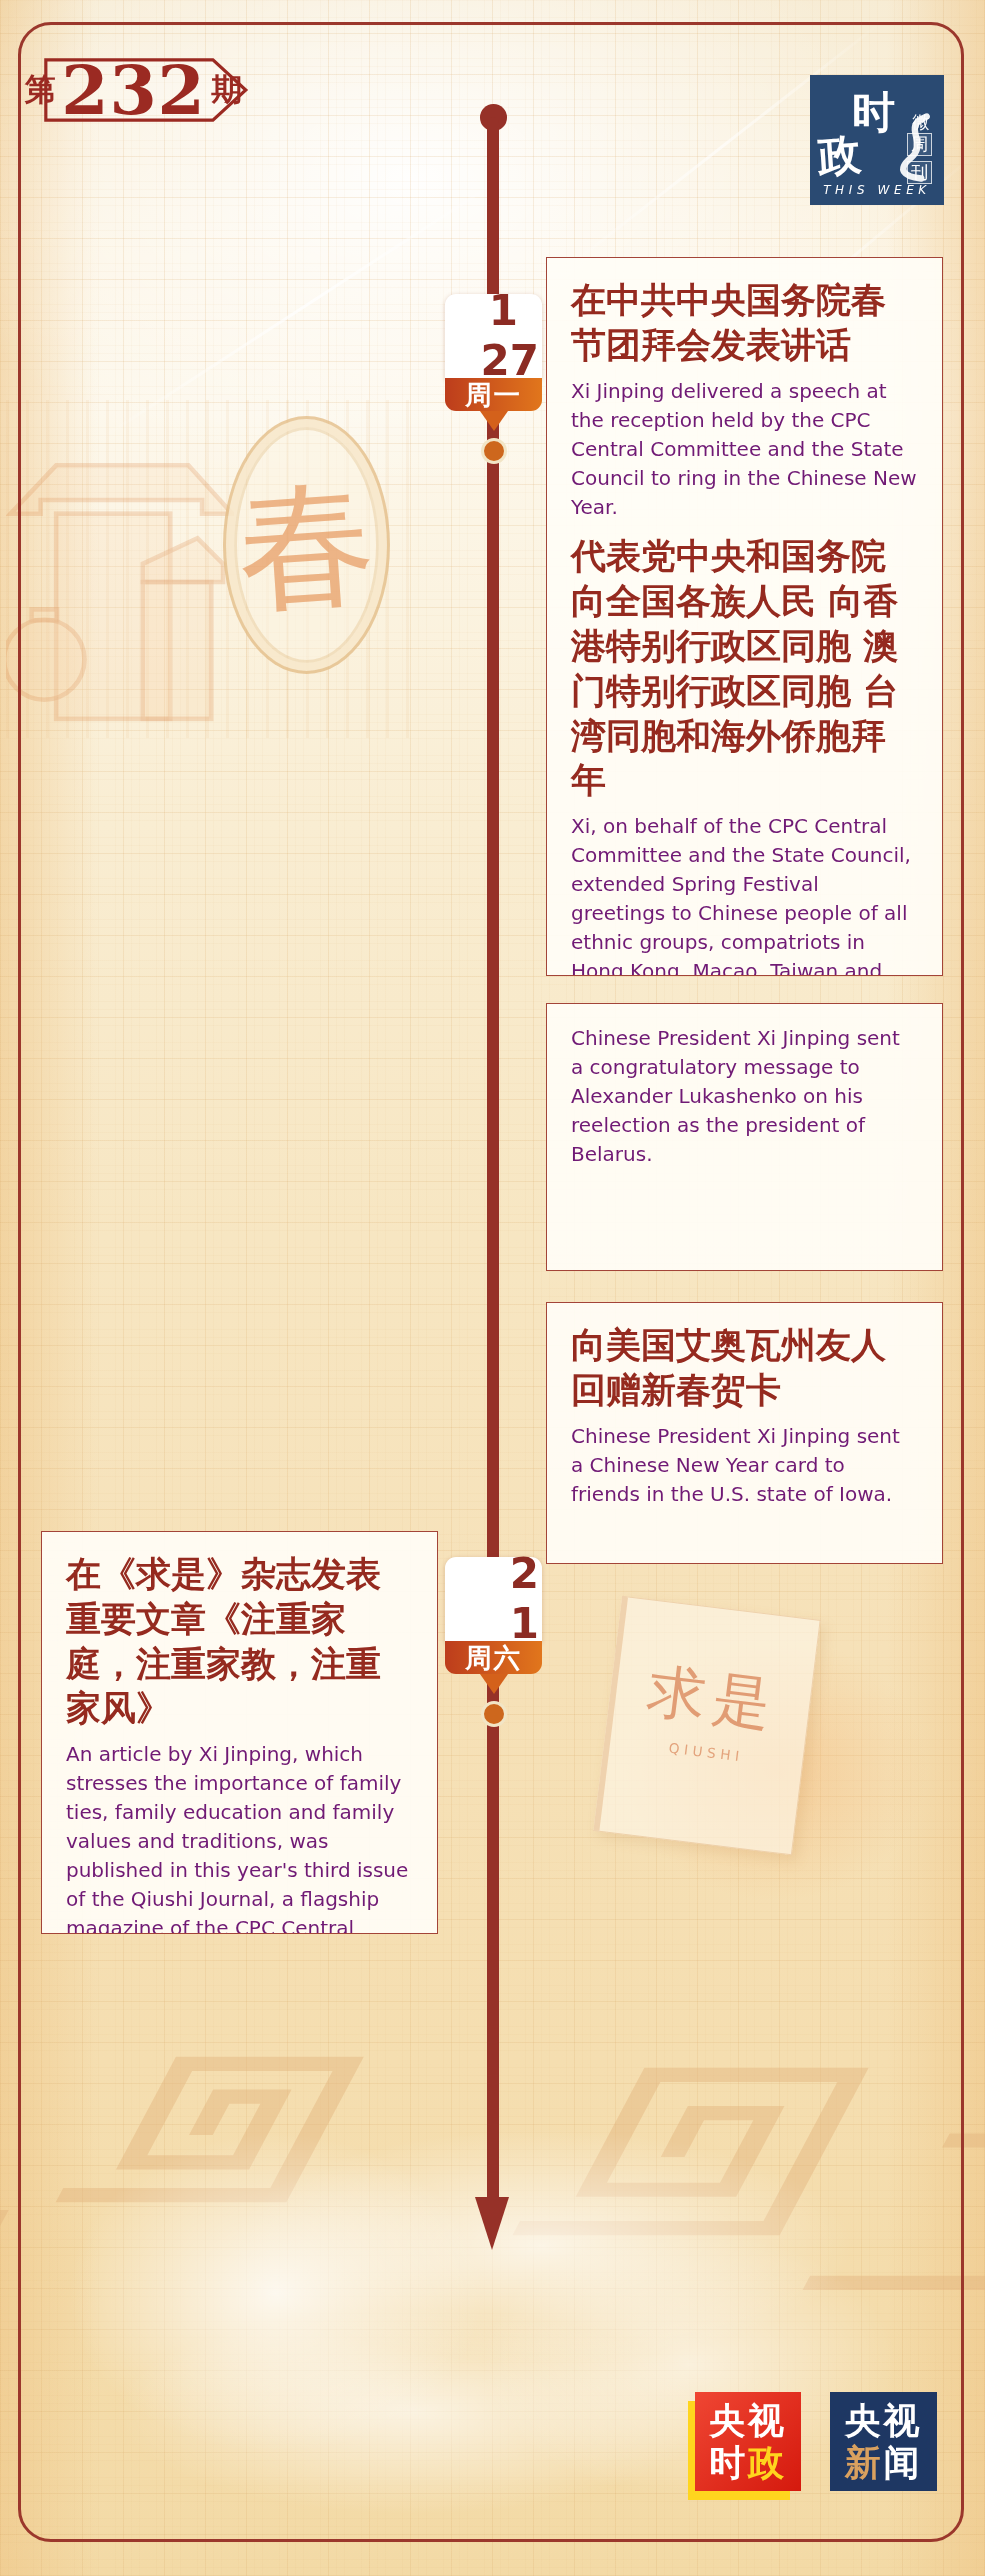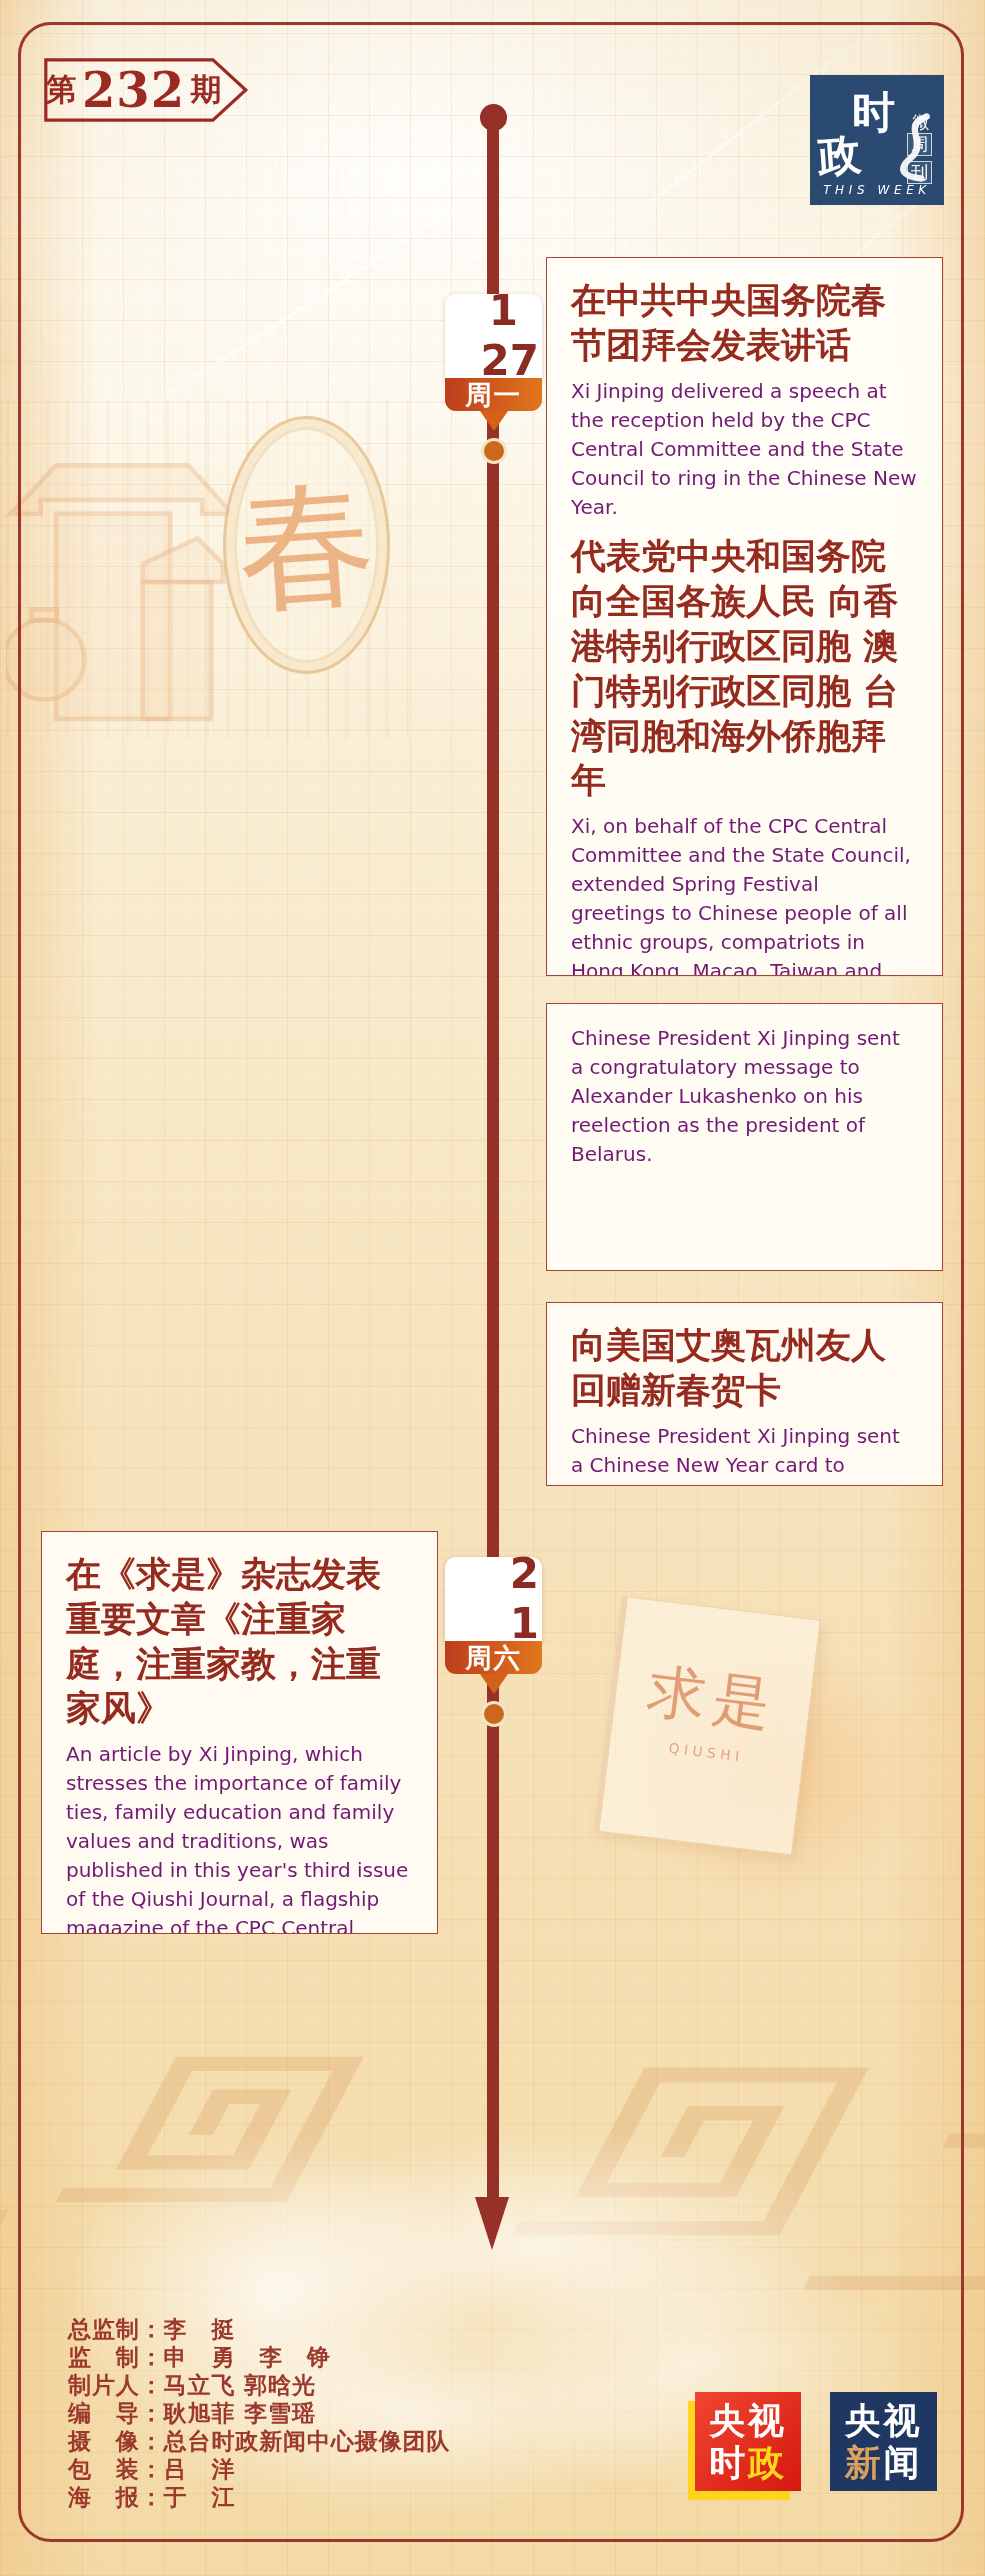--- a/index.html
+++ b/index.html
@@ -55,21 +55,21 @@
       radial-gradient(closest-side at 42% 70%, rgba(255,255,255,0.65), rgba(255,255,255,0) 72%);}
 
   .page-border{position:absolute;left:18px;top:22px;width:946px;height:2520px;z-index:2;
     border:3.6px solid #9b372c;border-radius:33px;box-sizing:border-box;}
 
   
   .issue-badge{position:absolute;left:44px;top:58px;width:210px;height:64px;z-index:3;}
   .issue-badge .txt{position:absolute;left:0;top:0;width:179px;height:64px;display:flex;
     align-items:center;justify-content:center;gap:5.5px;color:#9b2a22;}
   .issue-badge .small{font-family:"DejaVu Serif","Liberation Serif",serif;font-size:31px;font-weight:bold;}
-  .issue-badge .big{font-family:"DejaVu Serif","Liberation Serif",serif;font-size:48px;font-weight:bold;letter-spacing:0.9px;text-align:center;}
+  .issue-badge .big{font-family:"DejaVu Serif","Liberation Serif",serif;font-size:68px;font-weight:bold;letter-spacing:0.9px;text-align:center;}
   .weekly-logo{position:absolute;left:810px;top:75px;width:134px;height:130px;background:#2a4a72;z-index:3;color:#fff;}
   .weekly-logo .shi{position:absolute;top:9px;left:42px;font-size:43px;font-weight:bold;font-family:"DejaVu Serif","Liberation Serif",serif;}
   .weekly-logo .zheng{position:absolute;top:52px;left:8.2px;font-size:43px;font-weight:bold;transform:rotate(-4deg);font-family:"DejaVu Serif","Liberation Serif",serif;}
   .weekly-logo .wei{position:absolute;top:35px;right:14.6px;font-size:17.3px;}
   .weekly-logo .boxed{position:absolute;right:12px;font-size:17.3px;line-height:1;padding:1.8px 2.7px;
     border:0.9px solid rgba(255,255,255,0.75);background:rgba(255,255,255,0.08);}
   .weekly-logo .zhou{top:58px;}
   .weekly-logo .kan{top:86px;}
   .weekly-logo .week{position:absolute;bottom:8.2px;left:0;width:100%;text-align:center;
     font-size:12px;font-style:italic;letter-spacing:4.6px;}
@@ -91,21 +91,21 @@
     letter-spacing:1.8px;background:linear-gradient(90deg,#bd3d1c,#e1761c);border-radius:0 0 11px 11px;}
   .pointer{width:0;height:0;margin:0 auto;border-left:14.6px solid transparent;border-right:14.6px solid transparent;
     border-top:20px solid #d4611b;}
   .tl-dot{width:20px;height:20px;margin:7.3px auto 0;border-radius:50%;background:#cd671d;border:3.6px solid #f2e5c6;}
 
   
   .card{position:absolute;width:397px;box-sizing:border-box;z-index:3;overflow:hidden;
     background:rgba(255,253,246,0.93);border:1.8px solid #a34438;padding:20px 24px 14.6px;}
   .card1{left:546px;top:257px;height:719px;}
   .card2{left:546px;top:1003px;height:268px;}
-  .card3{left:546px;top:1302px;height:184px;}
+  .card3{left:546px;top:1302px;height:262px;}
   .card4{left:41px;top:1531px;height:403px;}
   .card .zh{margin:0 0 9px;font-family:"DejaVu Serif","Liberation Serif",serif;font-weight:bold;
     font-size:35px;line-height:1.28;color:#952a1f;}
   .card .en{margin:0 0 12.8px;font-size:20px;line-height:1.45;color:#701a75;}
   .card .group + .group{margin-top:3px;}
 
   
   .credits{position:absolute;left:68px;top:2315px;z-index:3;color:#9c382c;font-size:23px;
     line-height:28px;font-weight:bold;letter-spacing:0.9px;}
   .credits div{white-space:pre;}
@@ -235,29 +235,20 @@
     </div>
   </div>
 
   <div class="card card4">
     <div class="group">
       <h2 class="zh">在《求是》杂志发表重要文章《注重家庭，注重家教，注重家风》</h2>
       <p class="en">An article by Xi Jinping, which stresses the importance of family ties, family education and family values and traditions, was published in this year's third issue of the Qiushi Journal, a flagship magazine of the CPC Central Committee.</p>
     </div>
   </div>
 
-  <div class="credits">
-    <div>总监制：李　挺</div>
-    <div>监　制：申　勇　李　铮</div>
-    <div>制片人：马立飞 郭晗光</div>
-    <div>编　导：耿旭菲 李雪瑶</div>
-    <div>摄　像：总台时政新闻中心摄像团队</div>
-    <div>包　装：吕　洋</div>
-    <div>海　报：于　江</div>
-  </div>
 
   <div class="gold-shadow"></div>
   <div class="flogo red">
     <span>央视</span>
     <span><span>时</span><span class="gold">政</span></span>
   </div>
   <div class="flogo navy">
     <span>央视</span>
     <span><span class="tan">新</span><span>闻</span></span>
   </div>

